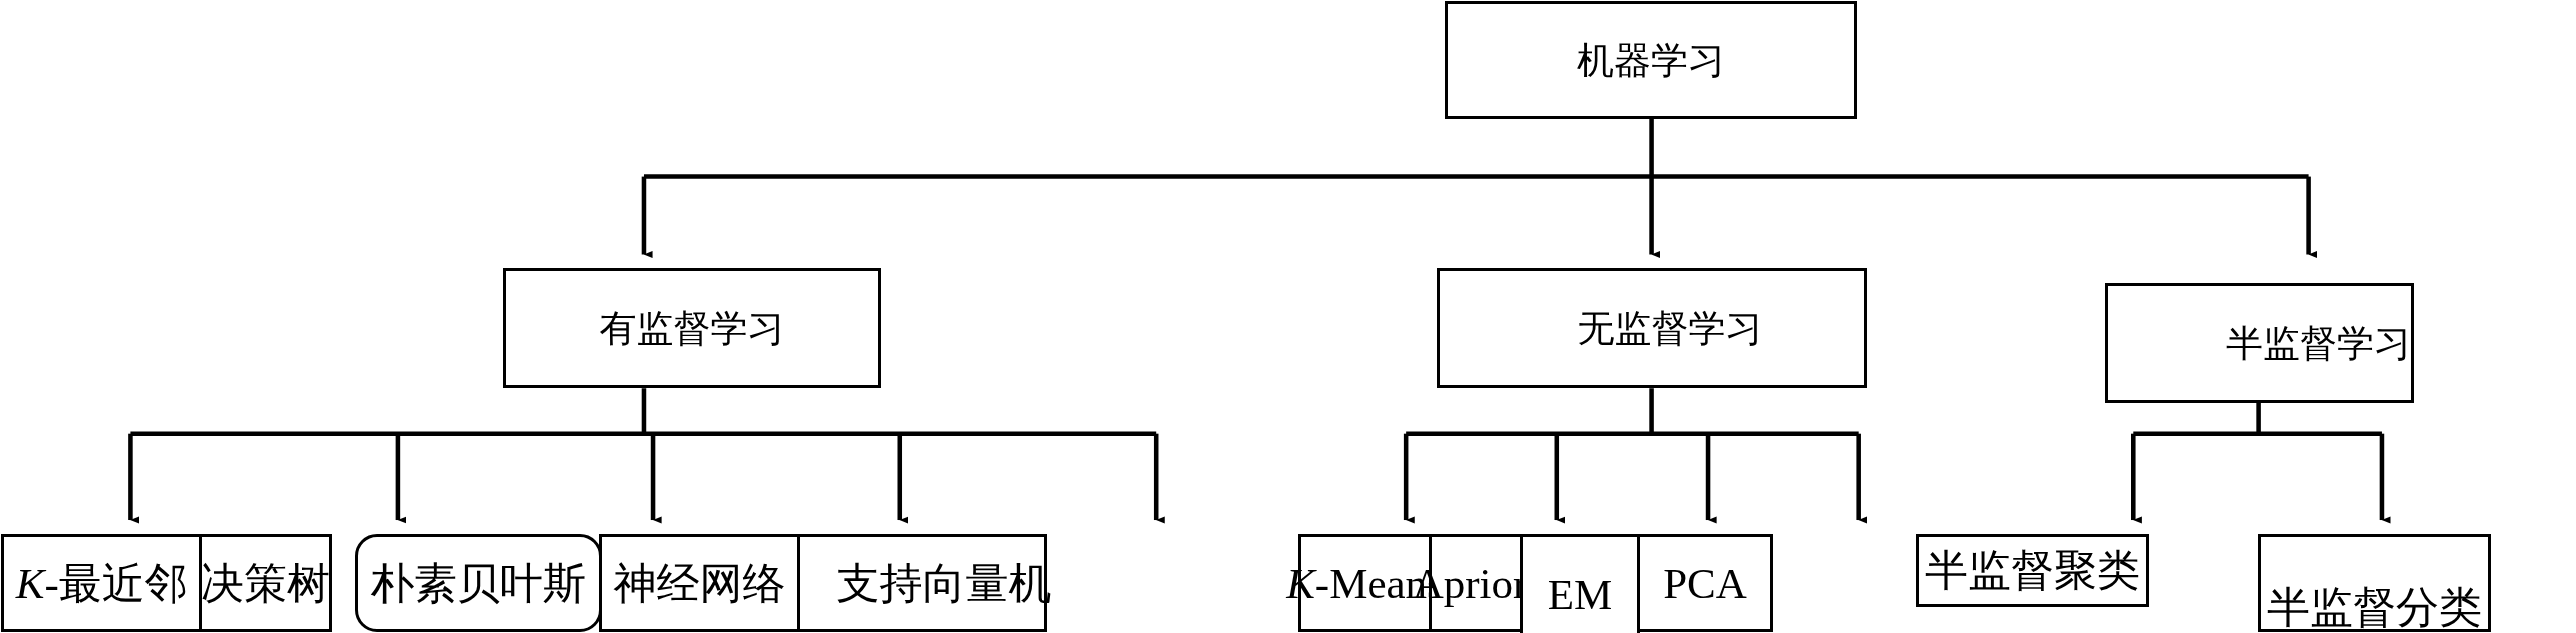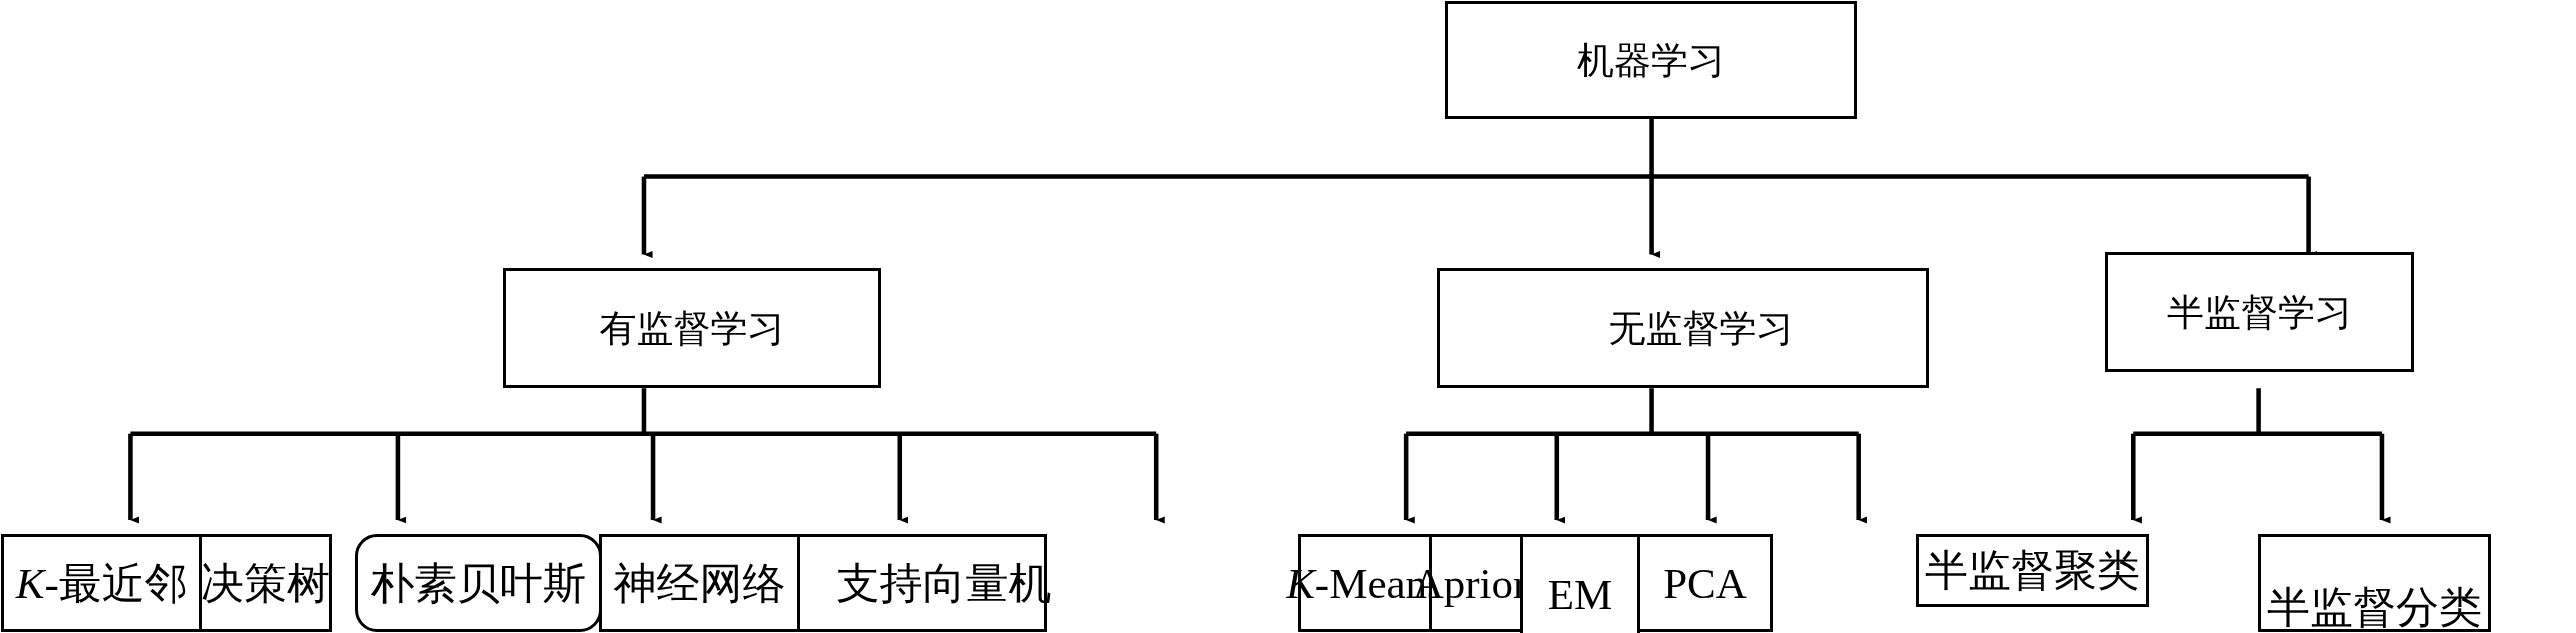--- a/index.html
+++ b/index.html
@@ -98,24 +98,24 @@
     <path d="M 3668 668 L 3668 801" stroke="#000000" stroke-width="7" fill="none" marker-end="url(#arrowhead)"></path>
   </svg>
 
   <div class="node" style="left:1445px; top:1.3px; width:412px; height:118px;">
     <span class="node-label">机器学习</span>
   </div>
 
   <div class="node" style="left:455px; top:268px; width:378px; height:120px;margin-left:48px;">
     <span class="node-label">有监督学习</span>
   </div>
-  <div class="node" style="left:1437px; top:268px; width:492px; height:120px;padding-left:36px;">
+  <div class="node" style="left:1437px; top:268px; width:430px; height:120px;padding-left:36px;">
     <span class="node-label">无监督学习</span>
   </div>
-  <div class="node" style="left:2105px; top:252px; width:309px; height:120px;">
+  <div class="node" style="left:2105px; top:283px; width:309px; height:120px;justify-content:flex-end;">
     <span class="node-label">半监督学习</span>
   </div>
 
   <div class="node leaf" style="left:1.3px; top:534px; width:201px; height:98px;">
     <span class="node-label"><span class="ital-k">K</span><span>-最近邻</span></span>
   </div>
   <div class="node leaf" style="left:199px; top:534px; width:133px; height:98px;">
     <span class="node-label">决策树</span>
   </div>
   <div class="node leaf" style="left:355px; top:534px; width:247px; height:98px;border-radius:22px;">

